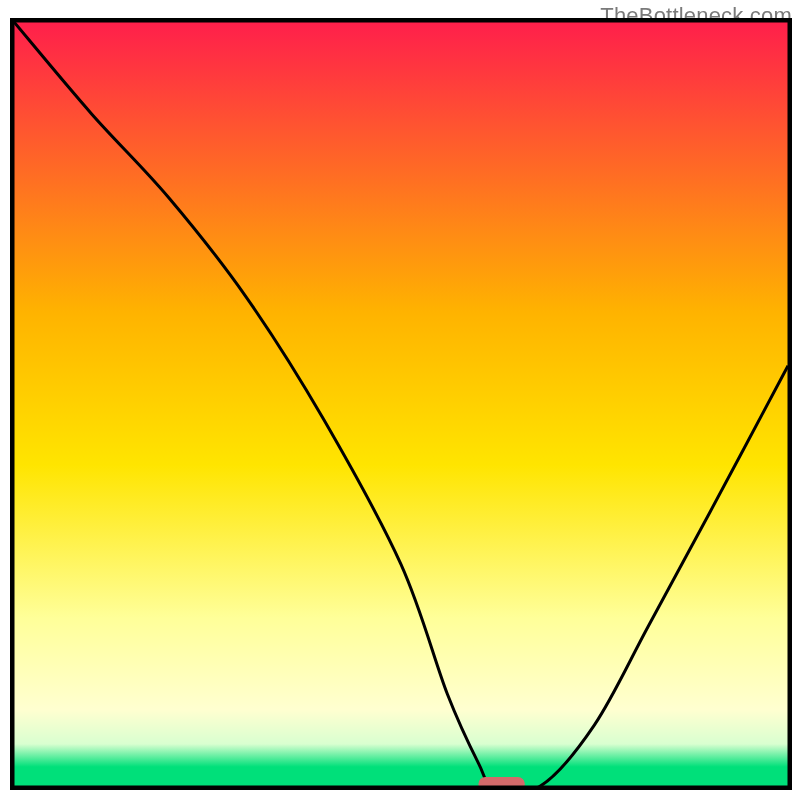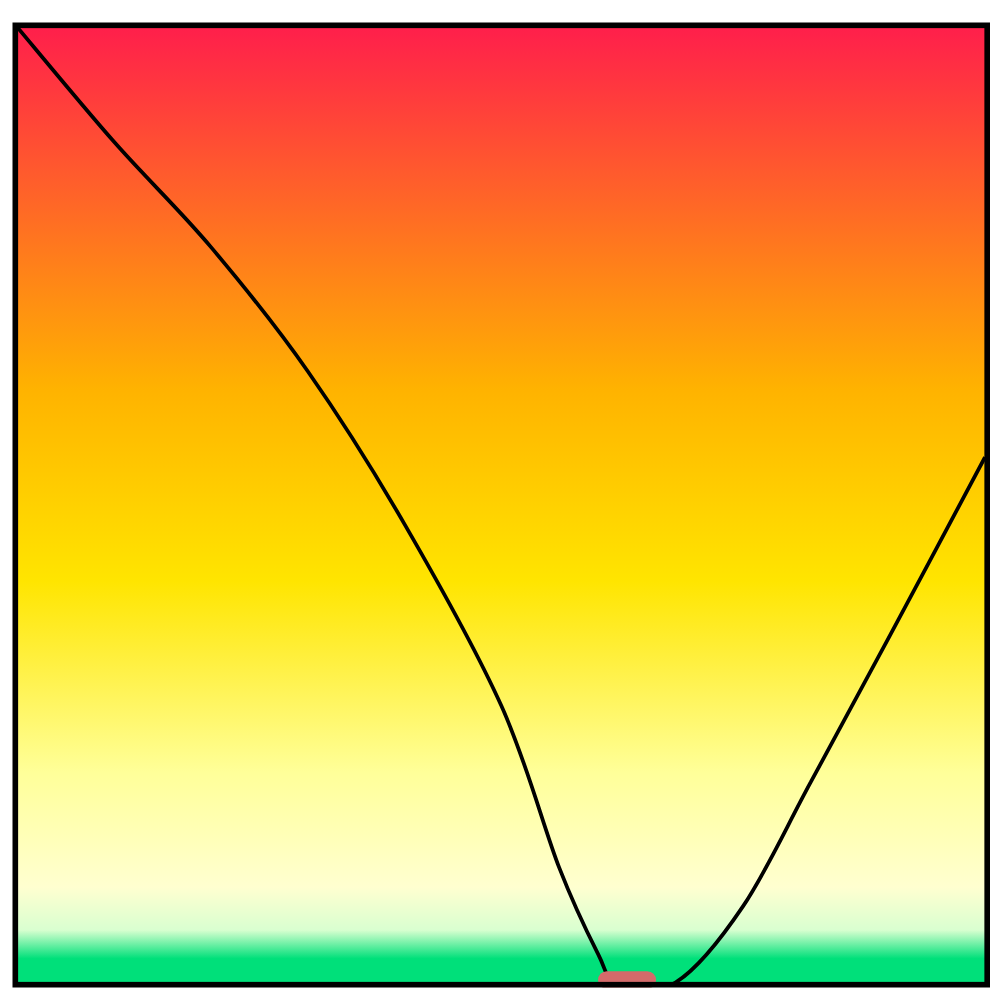--- a/index.html
+++ b/index.html
@@ -35,20 +35,21 @@
     height: 772px;
   }
   svg {
     display: block;
   }
 </style>
 </head>
 <body>
 
 <div class="stage">
+  <div class="watermark">TheBottleneck.com</div>
 
   <div class="plot-wrap">
     <svg id="plot-svg" width="782" height="772" viewBox="0 0 782 772">
       <defs>
         <linearGradient id="bg-grad" x1="0" y1="0" x2="0" y2="1">
 
         <stop offset="0%" stop-color="#ff1f4b"></stop>
             <stop offset="38%" stop-color="#ffb300"></stop>
             <stop offset="57.99999999999999%" stop-color="#ffe500"></stop>
             <stop offset="78%" stop-color="#ffff99"></stop>

